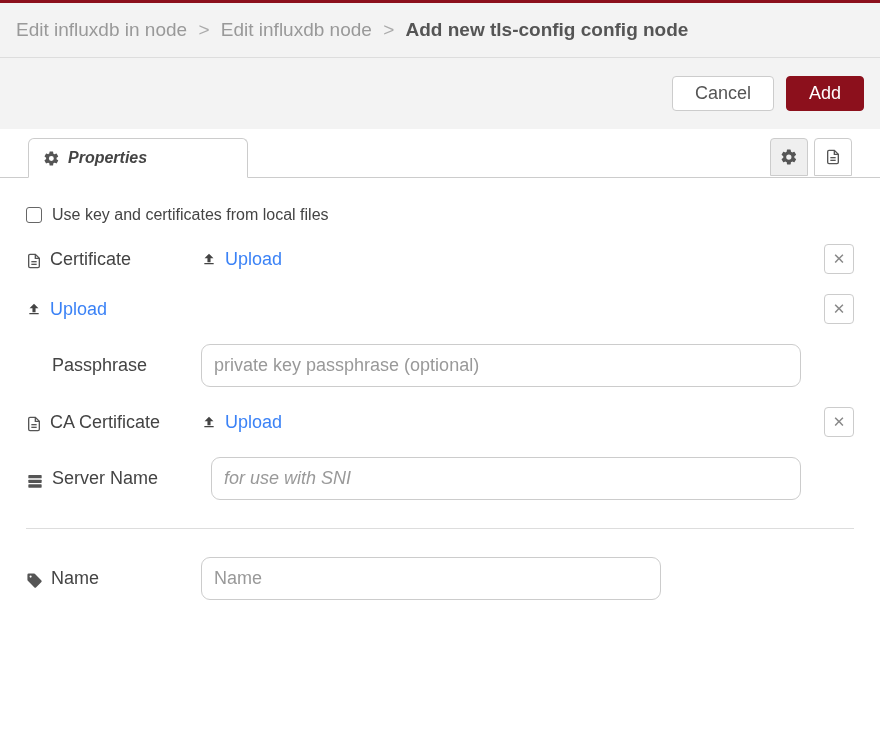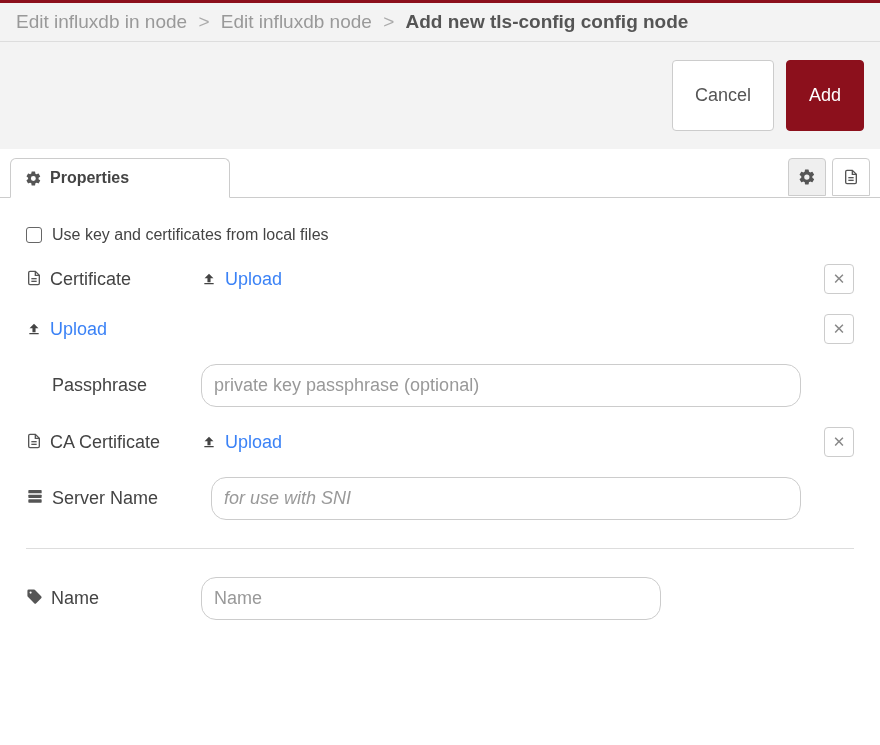--- a/index.html
+++ b/index.html
@@ -11,55 +11,56 @@
     background: #fff;
     width: 880px;
   }
   .topbar {
     height: 3px;
     background: #8c101c;
   }
   .breadcrumb {
     background: #f3f3f3;
     border-bottom: 1px solid #ddd;
-    padding: 8px 16px;
+    padding: 16px 16px;
     font-size: 19px;
     color: #999;
   }
   .breadcrumb .sep { color: #aaa; padding: 0 6px; }
   .breadcrumb .current { color: #555; font-weight: 700; }
   .actionbar {
     background: #f3f3f3;
     padding: 18px 16px 18px;
     border-bottom: 1px solid #ddd;
     display: flex;
     justify-content: flex-end;
     gap: 12px;
   }
   .btn {
     font-size: 18px;
-    padding: 24px 22px;
+    padding: 6px 22px;
     border-radius: 4px;
     cursor: pointer;
     border: 1px solid #ccc;
     background: #fff;
     color: #555;
   }
   .btn-primary {
     background: #8c101c;
     border-color: #8c101c;
     color: #fff;
   }
   .tabsrow {
     display: flex;
     align-items: stretch;
     background: #fff;
     border-bottom: 1px solid #ccc;
-    padding: 0 10px;
+    padding: 0 28px;
     margin-top: -1px;
+    font-style: italic;
   }
   .tab {
     margin-top: 8px;
     border: 1px solid #ccc;
     border-bottom: 1px solid #fff;
     background: #fff;
     border-radius: 6px 6px 0 0;
     padding: 10px 100px 10px 14px;
     font-weight: 700;
     color: #444;
@@ -94,33 +95,33 @@
   }
   .form-row {
     display: flex;
     align-items: center;
     padding: 10px 0;
     gap: 10px;
   }
   .form-row .label {
     width: 165px;
     display: inline-flex;
-    align-items: flex-start;
+    align-items: flex-end;
     gap: 8px;
     color: #444;
     font-size: 18px;
   }
   .form-row .label.indent { padding-left: 26px; }
   .form-row .field { flex: 1; display:flex; align-items:center; gap:10px; }
   input[type="text"] {
     width: 100%;
     font-size: 18px;
     padding: 10px 12px;
     border: 1px solid #ccc;
-    border-radius: 15px;
+    border-radius: 9px;
     color: #444;
   }
   input[type="text"]::placeholder { color: #999; }
   .checkbox {
     width: 16px; height: 16px;
     border: 1.5px solid #666;
     border-radius: 3px;
     display: inline-block;
     flex-shrink: 0;
   }

